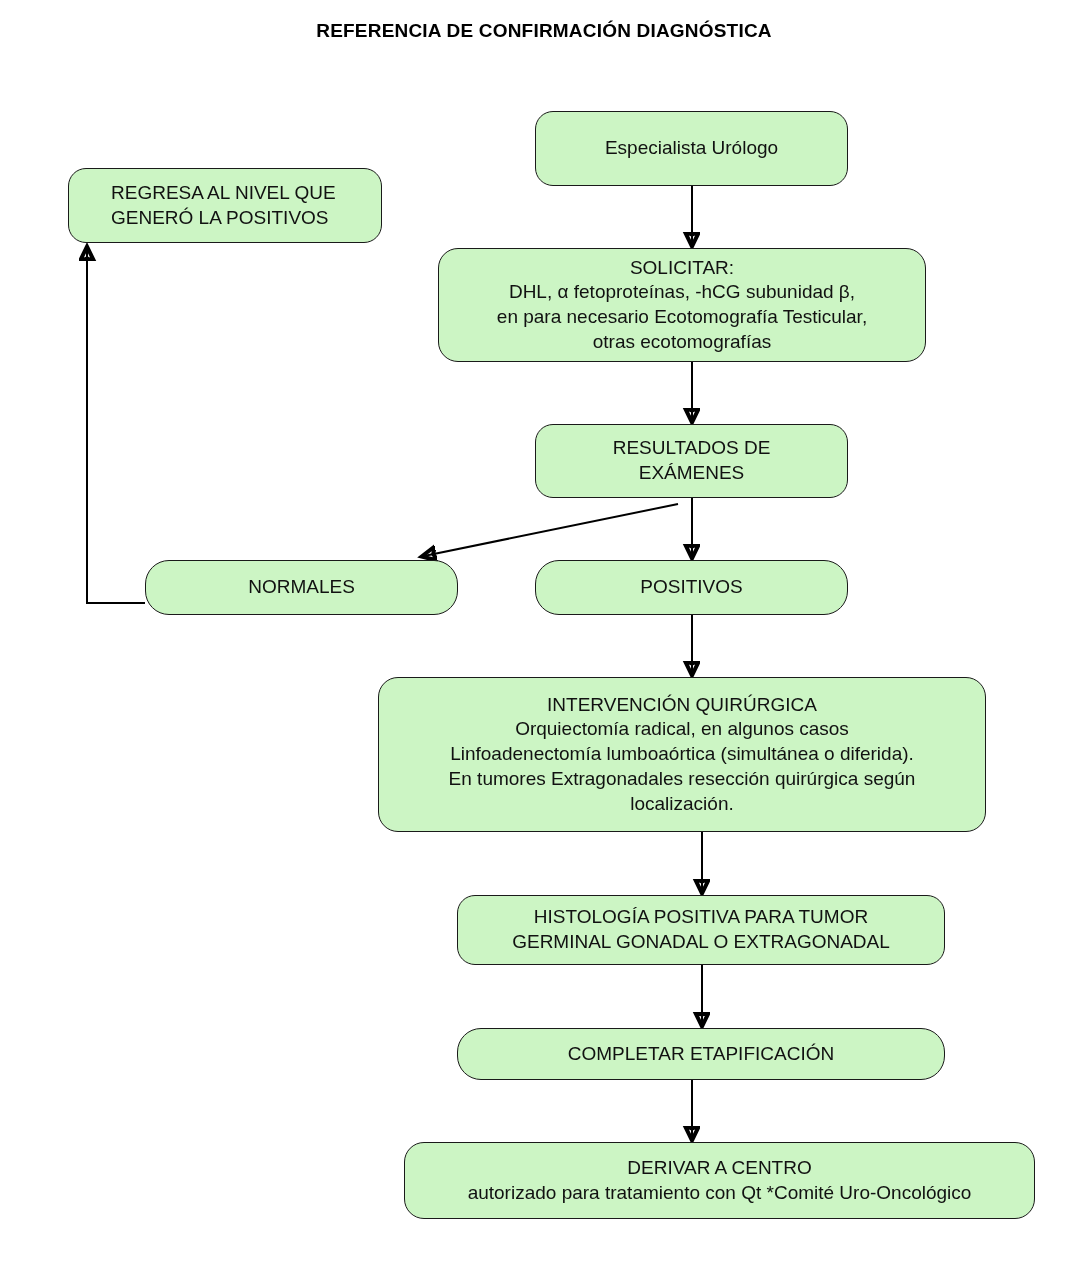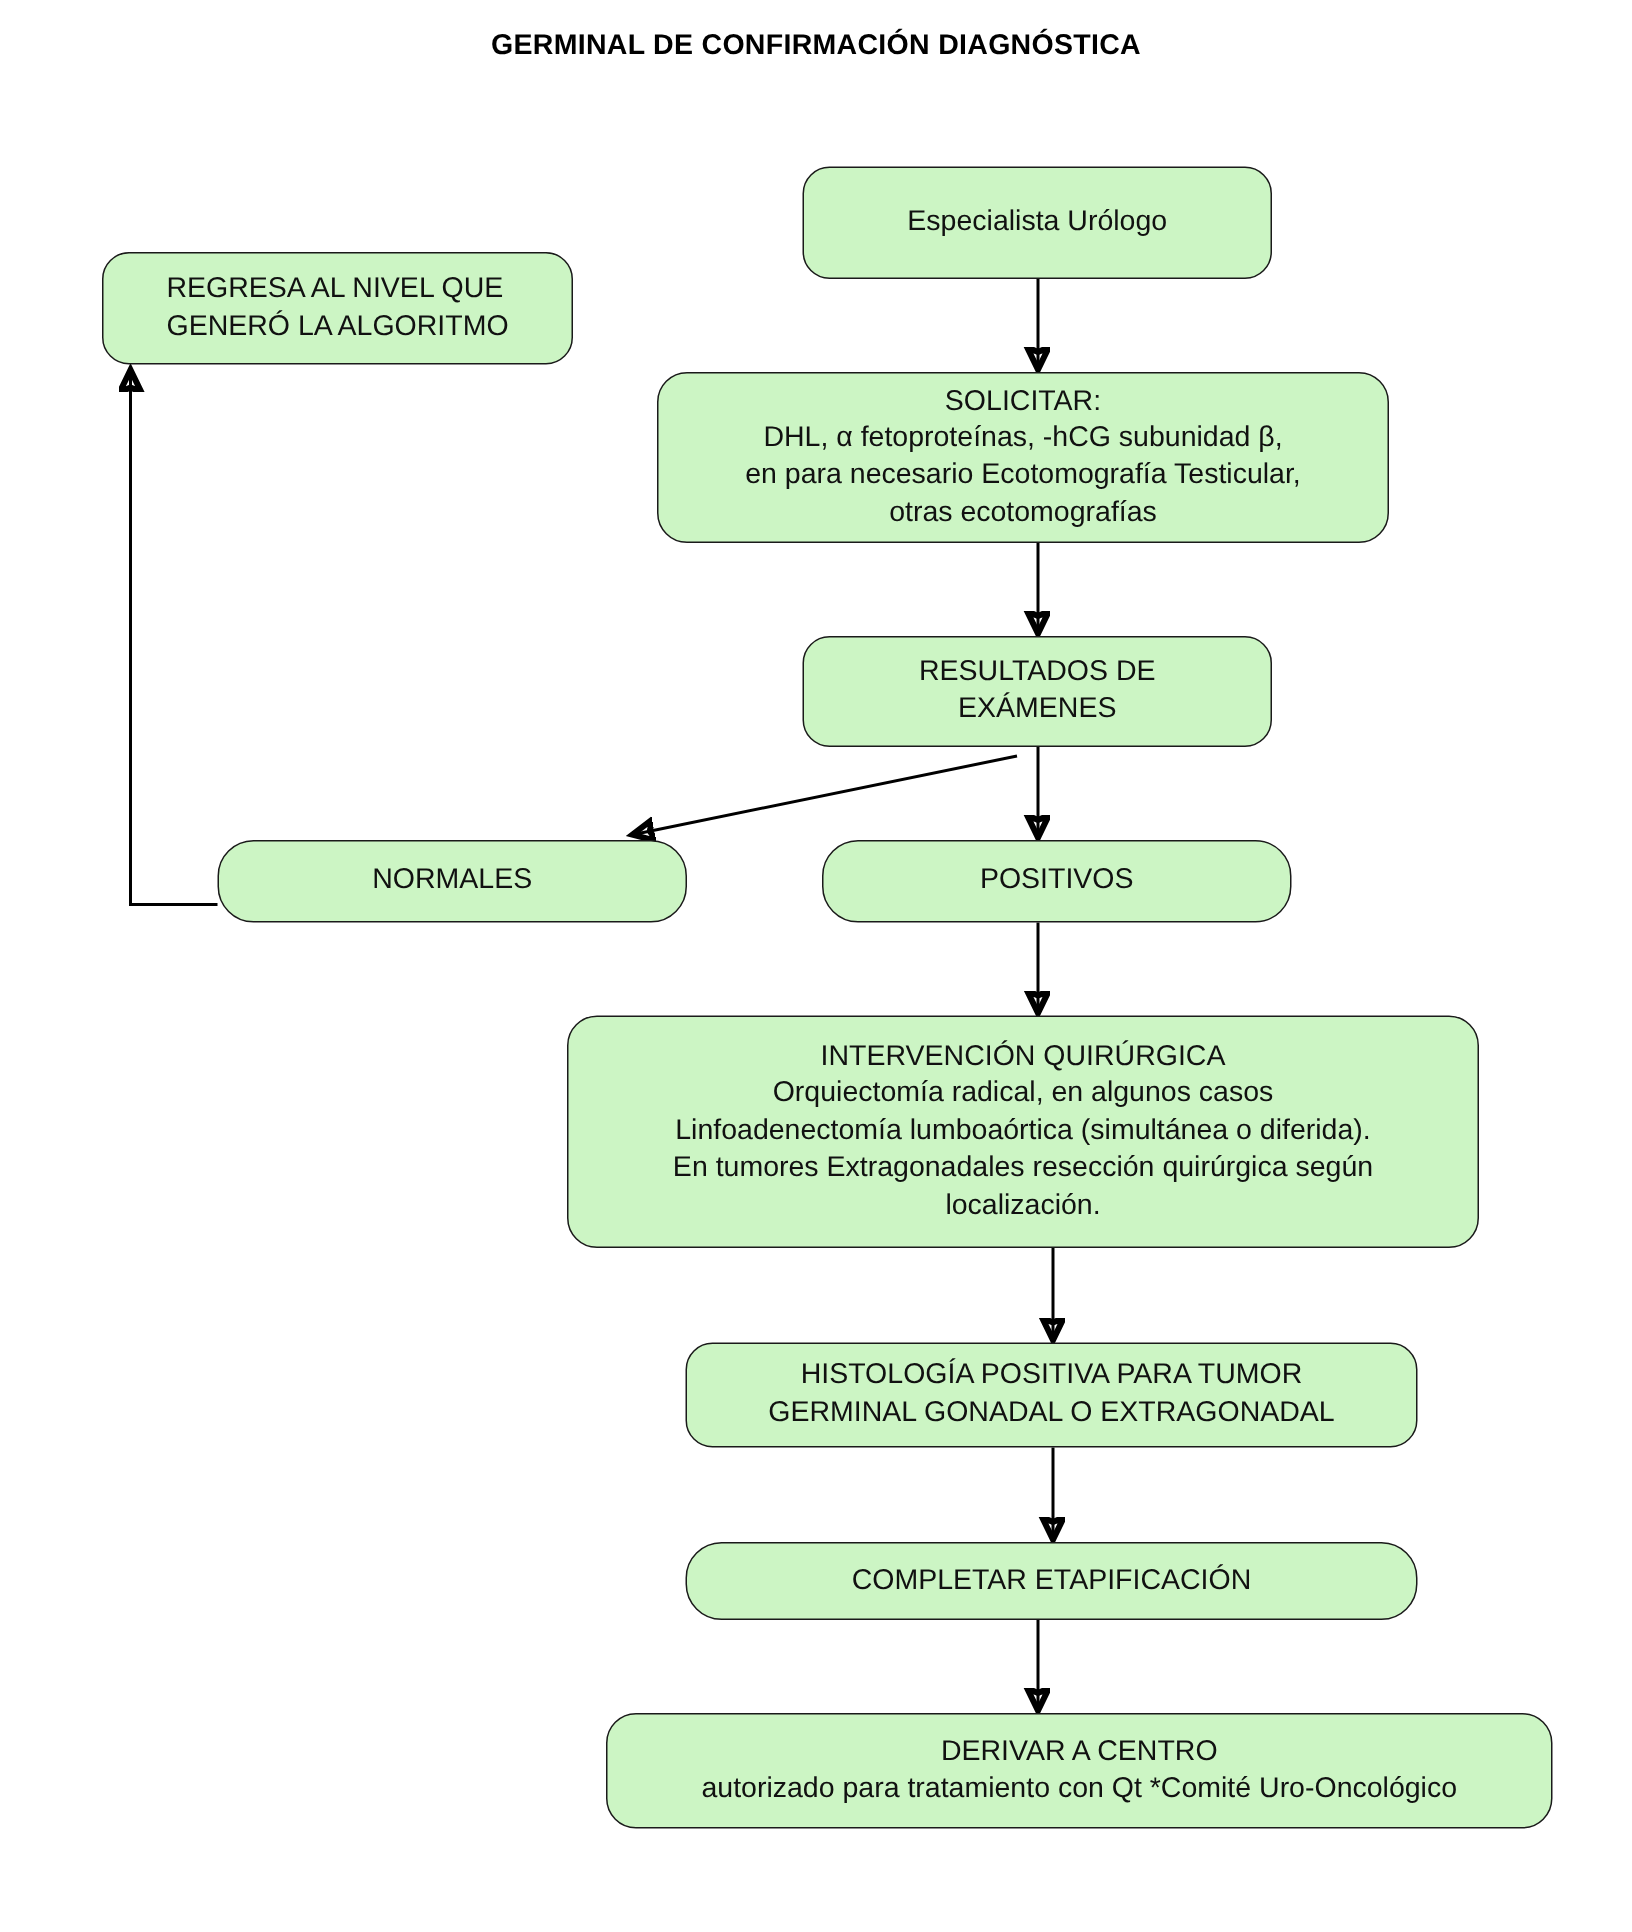--- a/index.html
+++ b/index.html
@@ -59,21 +59,21 @@
     z-index: 1;
     overflow: visible;
   }
   svg#edges path, svg#edges line { stroke: #000000; stroke-width: 2; fill: none; }
 </style>
 </head>
 <body>
 
 <div id="canvas">
 
-  <div id="title">GERMINAL DE CONFIRMACIÓN DIAGNÓSTICA</div>
+  <div id="title">REFERENCIA DE CONFIRMACIÓN DIAGNÓSTICA</div>
 
   <svg id="edges" viewBox="0 0 1088 1288">
     <defs>
       <marker id="ah" markerWidth="10" markerHeight="10" refX="6.2" refY="4" orient="auto" markerUnits="strokeWidth">
         <path d="M0,0.4 L7.4,4 L0,7.6 L1.5,4 Z" fill="#000000" stroke="none"></path>
       </marker>
     </defs>
 
     <line x1="692" y1="186" x2="692" y2="244" marker-end="url(#ah)"></line>
 
@@ -96,21 +96,21 @@
 
   <div class="node r-md" style="left:535px; top:111px; width:313px; height:75px;">
     <span class="lines">
       <span class="ln">Especialista Urólogo</span>
     </span>
   </div>
 
   <div class="node r-md" style="left:68px; top:168px; width:314px; height:75px; justify-content:flex-start; text-align:left; padding-left:42px;">
     <span class="lines" style="text-align:left;">
       <span class="ln">REGRESA AL NIVEL QUE</span>
-      <span class="ln">GENERÓ LA ALGORITMO</span>
+      <span class="ln">GENERÓ LA POSITIVOS</span>
     </span>
   </div>
 
   <div class="node r-lg" style="left:438px; top:248px; width:488px; height:114px;">
     <span class="lines">
       <span class="ln">SOLICITAR:</span>
       <span class="ln">DHL, α fetoproteínas, -hCG subunidad β,</span>
       <span class="ln">en para necesario Ecotomografía Testicular,</span>
       <span class="ln">otras ecotomografías</span>
     </span>
@@ -122,21 +122,21 @@
       <span class="ln">EXÁMENES</span>
     </span>
   </div>
 
   <div class="node r-sm" style="left:145px; top:560px; width:313px; height:55px;">
     <span class="lines">
       <span class="ln">NORMALES</span>
     </span>
   </div>
 
-  <div class="node r-sm" style="left:535px; top:560px; width:313px; height:55px;margin-left:13px;">
+  <div class="node r-sm" style="left:535px; top:560px; width:313px; height:55px;">
     <span class="lines">
       <span class="ln">POSITIVOS</span>
     </span>
   </div>
 
   <div class="node r-lg" style="left:378px; top:677px; width:608px; height:155px;">
     <span class="lines">
       <span class="ln">INTERVENCIÓN QUIRÚRGICA</span>
       <span class="ln">Orquiectomía radical, en algunos casos</span>
       <span class="ln">Linfoadenectomía lumboaórtica (simultánea o diferida).</span>

